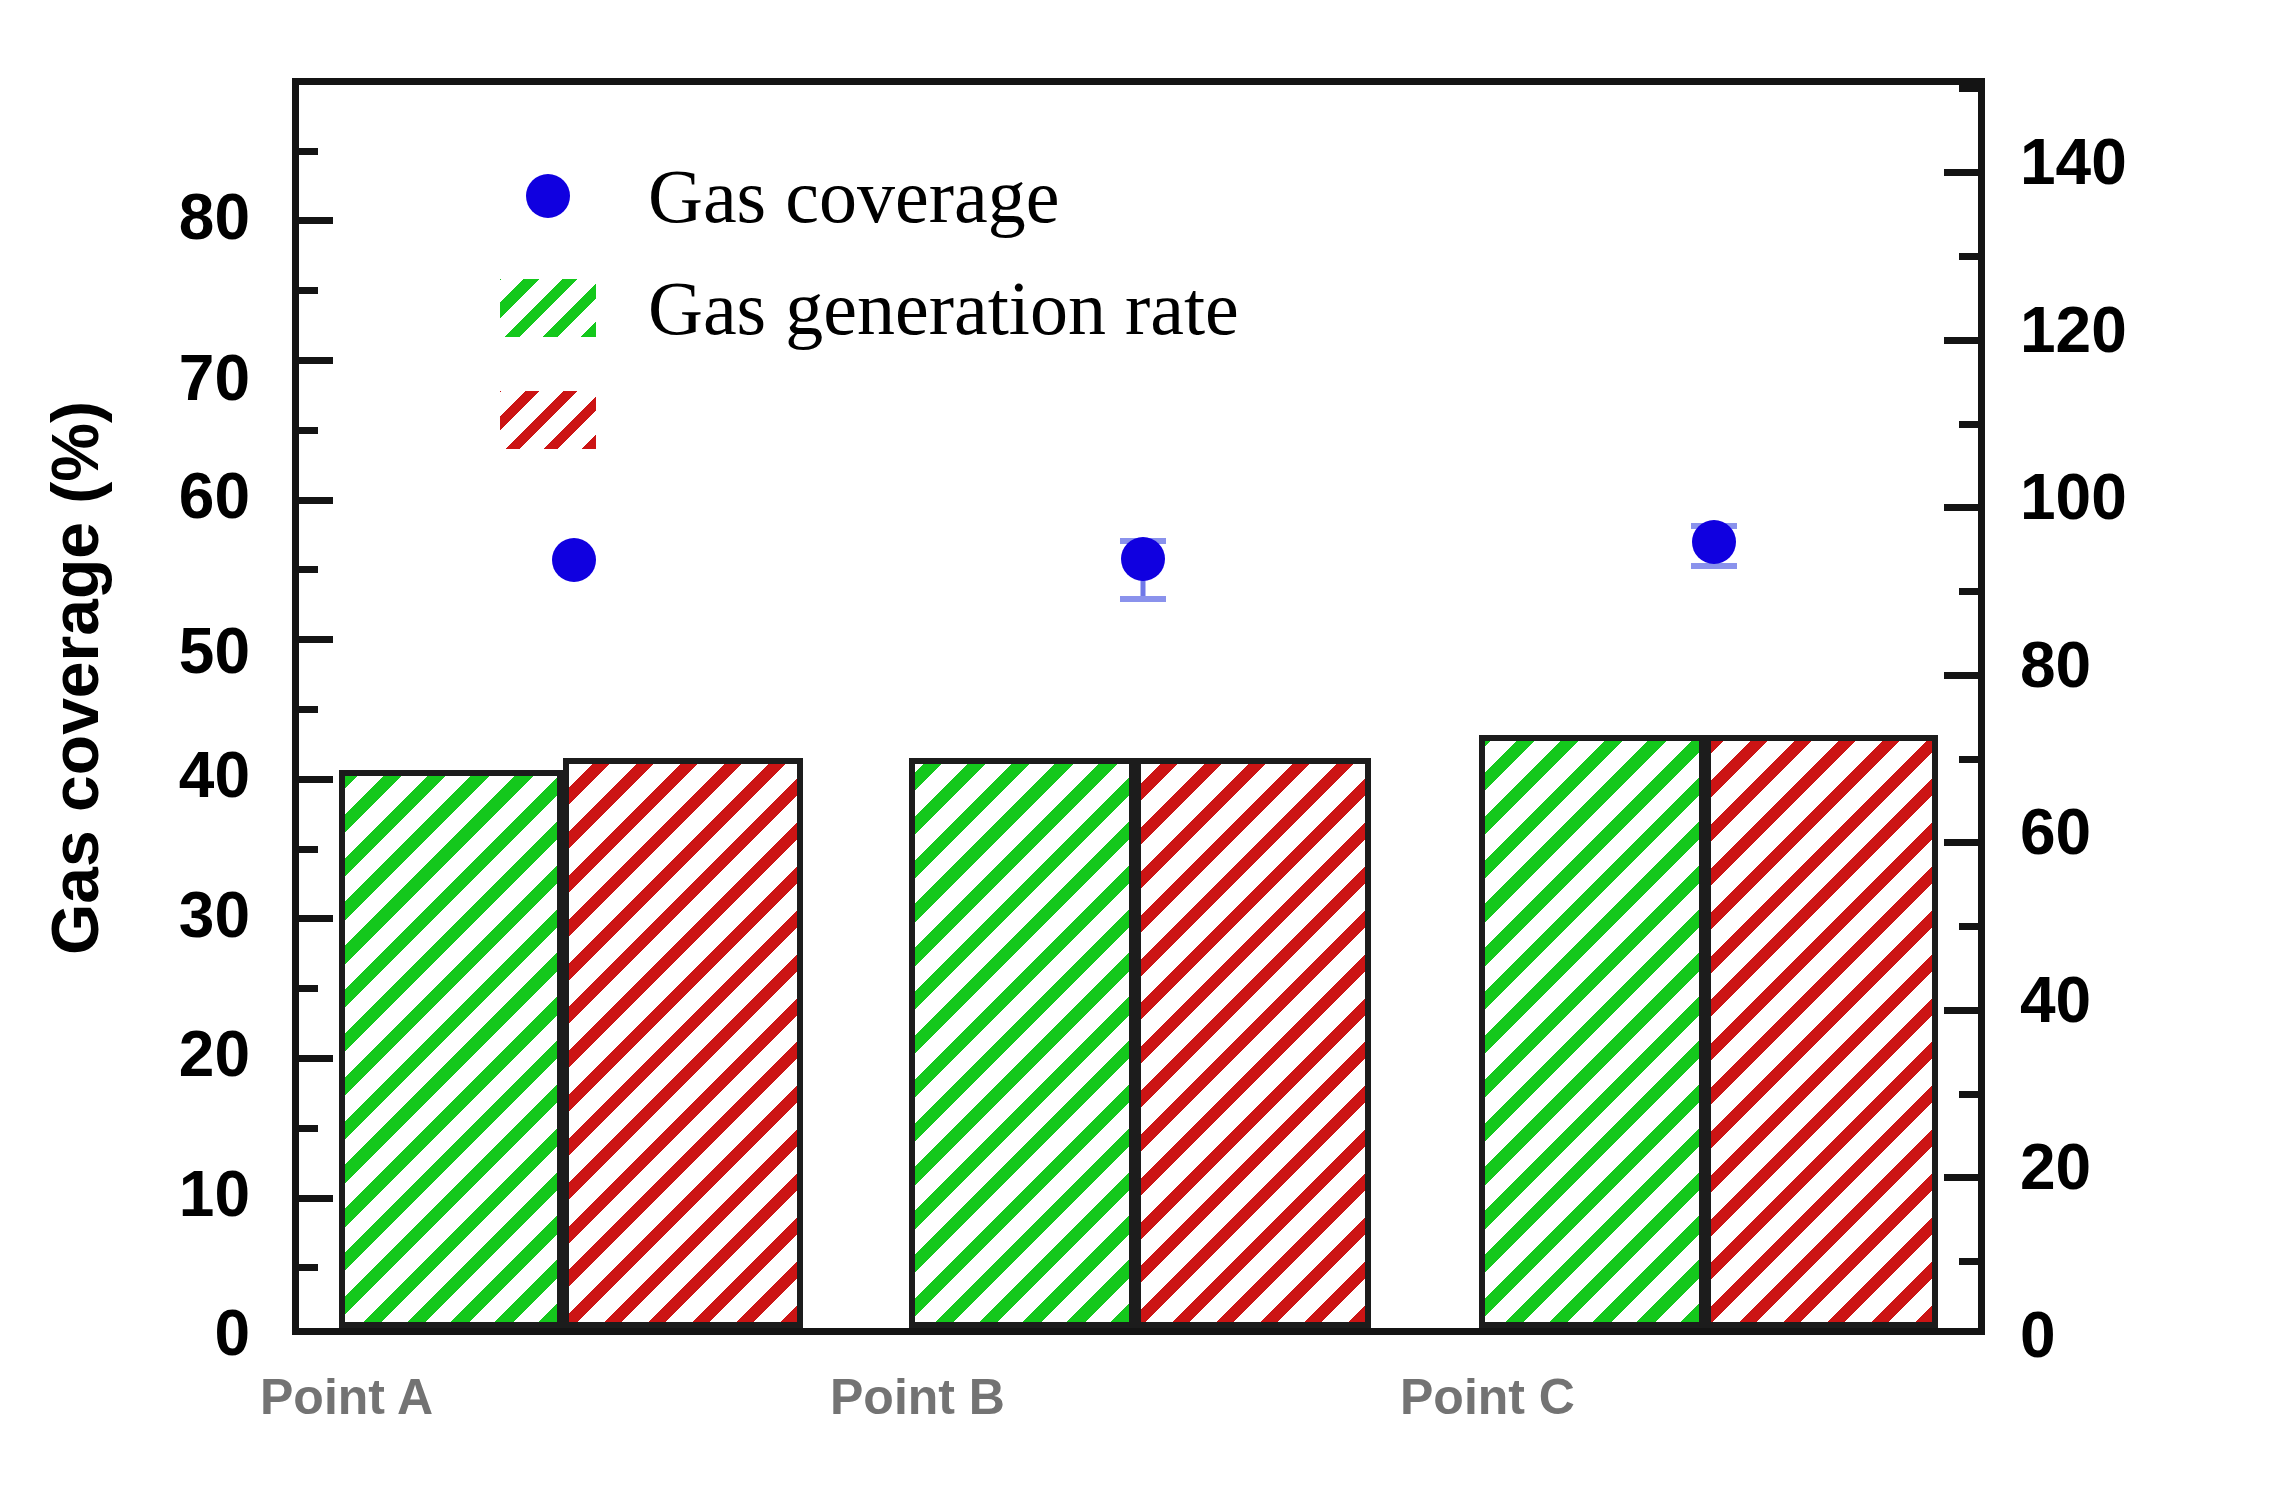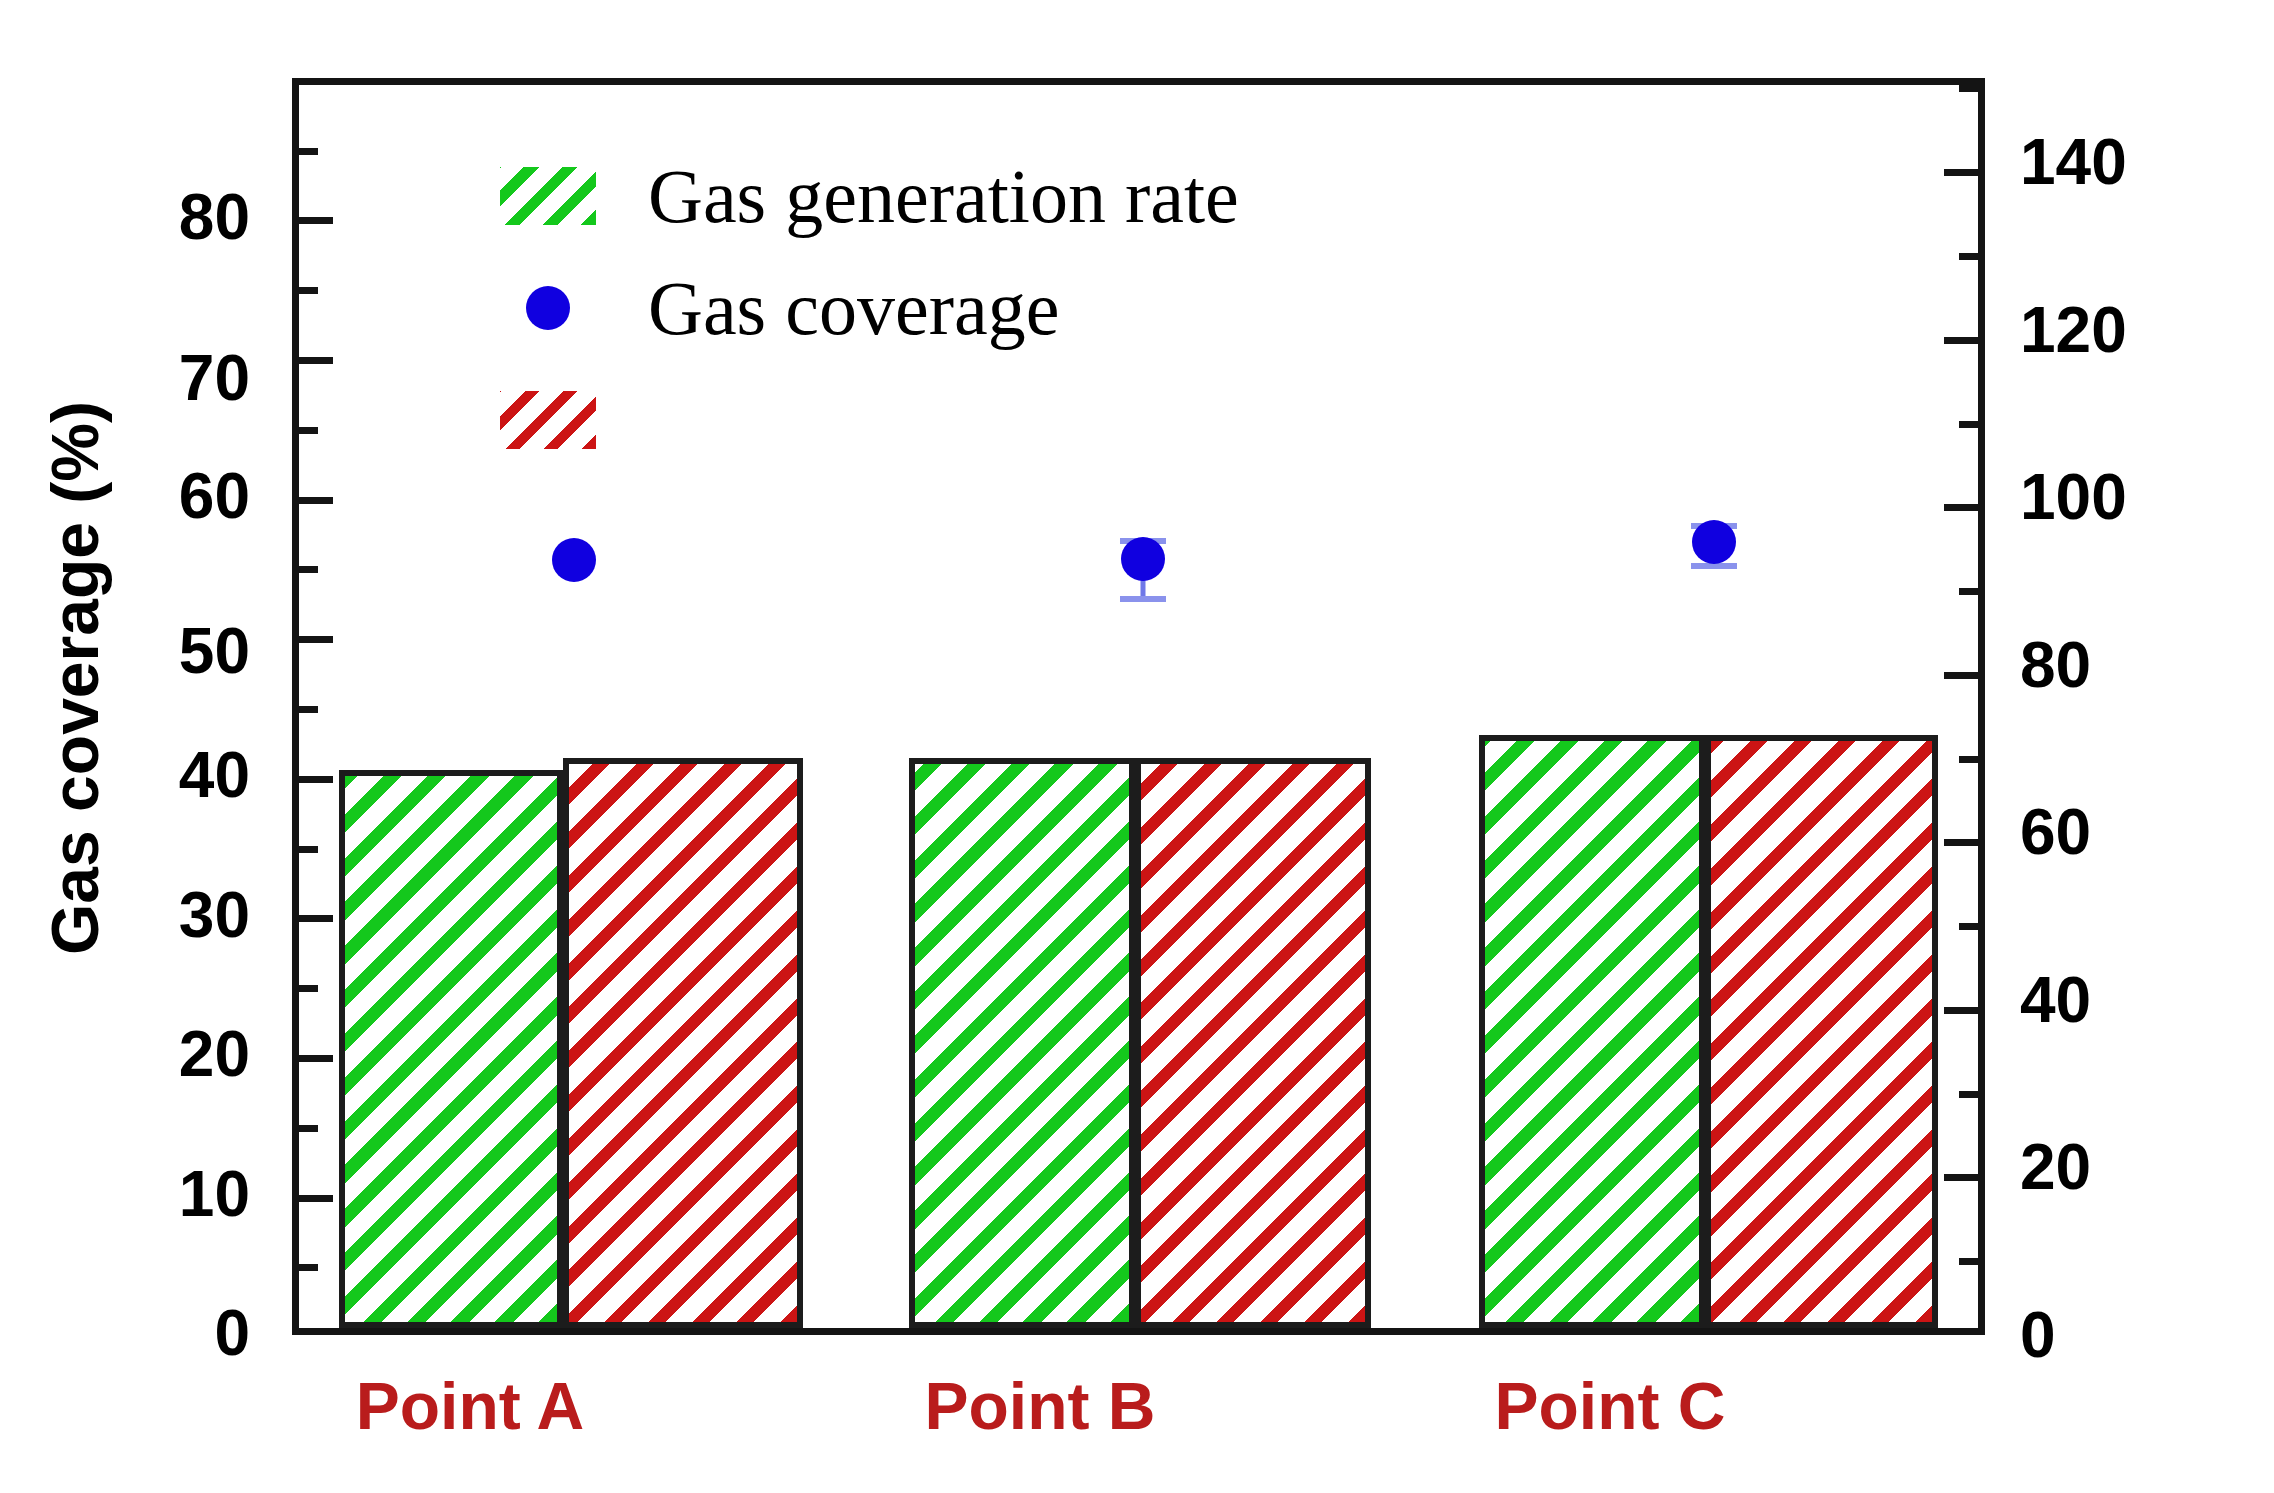--- a/index.html
+++ b/index.html
@@ -27,22 +27,22 @@
               transform:translateY(-50%);font-family:"Liberation Sans", sans-serif;}
 
   
   .tick{position:absolute;background:#141414;}
   .tick-major-l{left:0;width:34px;height:7px;}
   .tick-minor-l{left:0;width:19px;height:7px;}
   .tick-major-r{right:0;width:34px;height:7px;}
   .tick-minor-r{right:0;width:19px;height:7px;}
 
   
-  .xlab{position:absolute;top:1368px;width:420px;text-align:center;
-        font-size:66px;font-weight:bold;color:#b91c1c;
+  .xlab{position:absolute;top:1368px;width:420px;text-align:left;
+        font-size:50px;font-weight:bold;color:#737373;
         font-family:"Liberation Sans", sans-serif;}
 
   
   .bar{position:absolute;bottom:0;border:6px solid #1c1c1c;box-sizing:border-box;
        background-color:#ffffff;}
   .bar.green{
     background-image:repeating-linear-gradient(-45deg,
         #14c81c 0px, #14c81c 13px,
         #ffffff 13px, #ffffff 31px);}
   .bar.red{
@@ -155,29 +155,29 @@
     <div class="errbar" style="left:1415px;top:440px;height:42px;"></div>
     <div class="errcap" style="left:1415px;top:438px;"></div>
     <div class="errcap" style="left:1415px;top:478px;"></div>
     <div class="marker" style="left:1415px;top:457px;"></div>
 
   </div>
 
   <div id="legend">
 
     <div class="legend-row">
-      <span class="legend-key swatch-green"></span>
-      <span class="legend-label">Gas generation rate</span>
-    </div>
-
-    <div class="legend-row">
       <span class="legend-key dot">
           <i></i>
         </span>
       <span class="legend-label">Gas coverage</span>
+    </div>
+
+    <div class="legend-row">
+      <span class="legend-key swatch-green"></span>
+      <span class="legend-label">Gas generation rate</span>
     </div>
 
     <div class="legend-row">
       <span class="legend-key swatch-red"></span>
     </div>
 
   </div>
 
   <div class="xlab" style="left:260px">Point A</div>
   <div class="xlab" style="left:830px">Point B</div>

